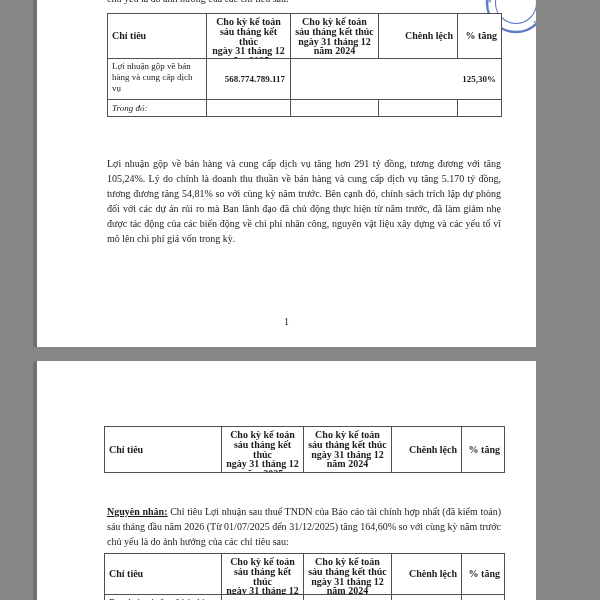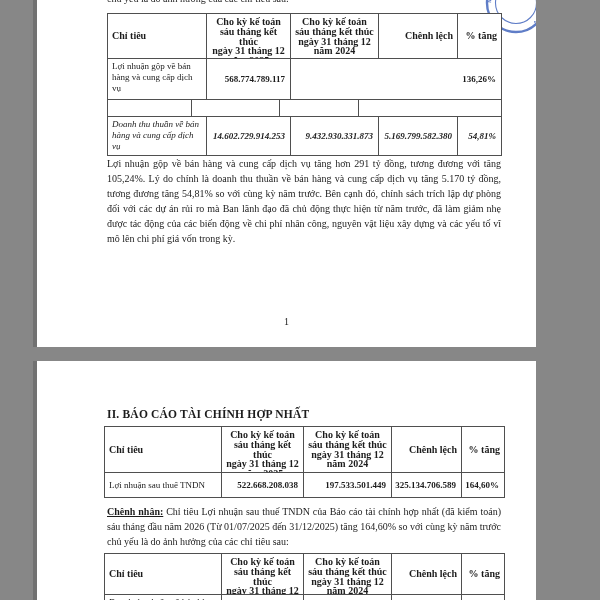--- a/index.html
+++ b/index.html
@@ -102,71 +102,57 @@
         <div class="td c3 hdr th-period">Cho kỳ kế toán
 sáu tháng kết thúc
 ngày 31 tháng 12
 năm 2024</div>
         <div class="td c4 hdr th-diff">Chênh lệch</div>
         <div class="td c5 hdr th-pct">% tăng</div>
       </div>
       <div class="tr r0">
         <div class="td c1 lbl">Lợi nhuận gộp về bán hàng và cung cấp dịch vụ</div>
         <div class="td c2 num">568.774.789.117</div>
-        <div class="td c5 num">136,26%</div>
+        <div class="td c5 num">125,30%</div>
       </div>
       <div class="tr r1">
+        <div class="td c1 mid italic">Trong đó:</div>
         <div class="td c2"></div>
         <div class="td c3"></div>
         <div class="td c4"></div>
         <div class="td c5"></div>
-      </div>
-      <div class="tr r2">
-        <div class="td c1 lbl italic">Doanh thu thuần về bán hàng và cung cấp dịch vụ</div>
-        <div class="td c2 num italic">14.602.729.914.253</div>
-        <div class="td c3 num italic">9.432.930.331.873</div>
-        <div class="td c4 num italic">5.169.799.582.380</div>
-        <div class="td c5 num italic">54,81%</div>
       </div>
     </div>
 
     <div class="para para1">Lợi nhuận gộp về bán hàng và cung cấp dịch vụ tăng hơn 291 tỷ đồng, tương đương với tăng 105,24%. Lý do chính là doanh thu thuần về bán hàng và cung cấp dịch vụ tăng 5.170 tỷ đồng, tương đương tăng 54,81% so với cùng kỳ năm trước. Bên cạnh đó, chính sách trích lập dự phòng đối với các dự án rủi ro mà Ban lãnh đạo đã chủ động thực hiện từ năm trước, đã làm giảm nhẹ được tác động của các biến động về chi phí nhân công, nguyên vật liệu xây dựng và các yếu tố vĩ mô lên chi phí giá vốn trong kỳ.</div>
 
     <div class="page-number">1</div>
   </div>
 
   <div class="page page2">
 
-    <div class="section-heading">II. BÁO CÁO TÀI CHÍNH HỢP NHẤT</div>
 
     <div class="tbl tB t2">
       <div class="tr rh">
         <div class="td c1 hdr th-criteria">Chỉ tiêu</div>
         <div class="td c2 hdr th-period">Cho kỳ kế toán
 sáu tháng kết thúc
 ngày 31 tháng 12
 năm 2025</div>
         <div class="td c3 hdr th-period">Cho kỳ kế toán
 sáu tháng kết thúc
 ngày 31 tháng 12
 năm 2024</div>
         <div class="td c4 hdr th-diff">Chênh lệch</div>
         <div class="td c5 hdr th-pct">% tăng</div>
       </div>
-      <div class="tr r0">
-        <div class="td c1 mid">Lợi nhuận sau thuế TNDN</div>
-        <div class="td c2 num">522.668.208.038</div>
-        <div class="td c3 num">197.533.501.449</div>
-        <div class="td c4 num">325.134.706.589</div>
-        <div class="td c5 num">164,60%</div>
-      </div>
     </div>
 
     <div class="para para2">
-      <span class="u-bold">Chênh nhân:</span><span> Chỉ tiêu Lợi nhuận sau thuế TNDN của Báo cáo tài chính hợp nhất (đã kiểm toán) sáu tháng đầu năm 2026 (Từ 01/07/2025 đến 31/12/2025) tăng 164,60% so với cùng kỳ năm trước chủ yếu là do ảnh hưởng của các chỉ tiêu sau:</span>
+      <span class="u-bold">Nguyên nhân:</span><span> Chỉ tiêu Lợi nhuận sau thuế TNDN của Báo cáo tài chính hợp nhất (đã kiểm toán) sáu tháng đầu năm 2026 (Từ 01/07/2025 đến 31/12/2025) tăng 164,60% so với cùng kỳ năm trước chủ yếu là do ảnh hưởng của các chỉ tiêu sau:</span>
     </div>
 
     <div class="tbl tB t3">
       <div class="tr rh">
         <div class="td c1 hdr th-criteria">Chỉ tiêu</div>
         <div class="td c2 hdr th-period">Cho kỳ kế toán
 sáu tháng kết thúc
 ngày 31 tháng 12
 năm 2025</div>
         <div class="td c3 hdr th-period">Cho kỳ kế toán

